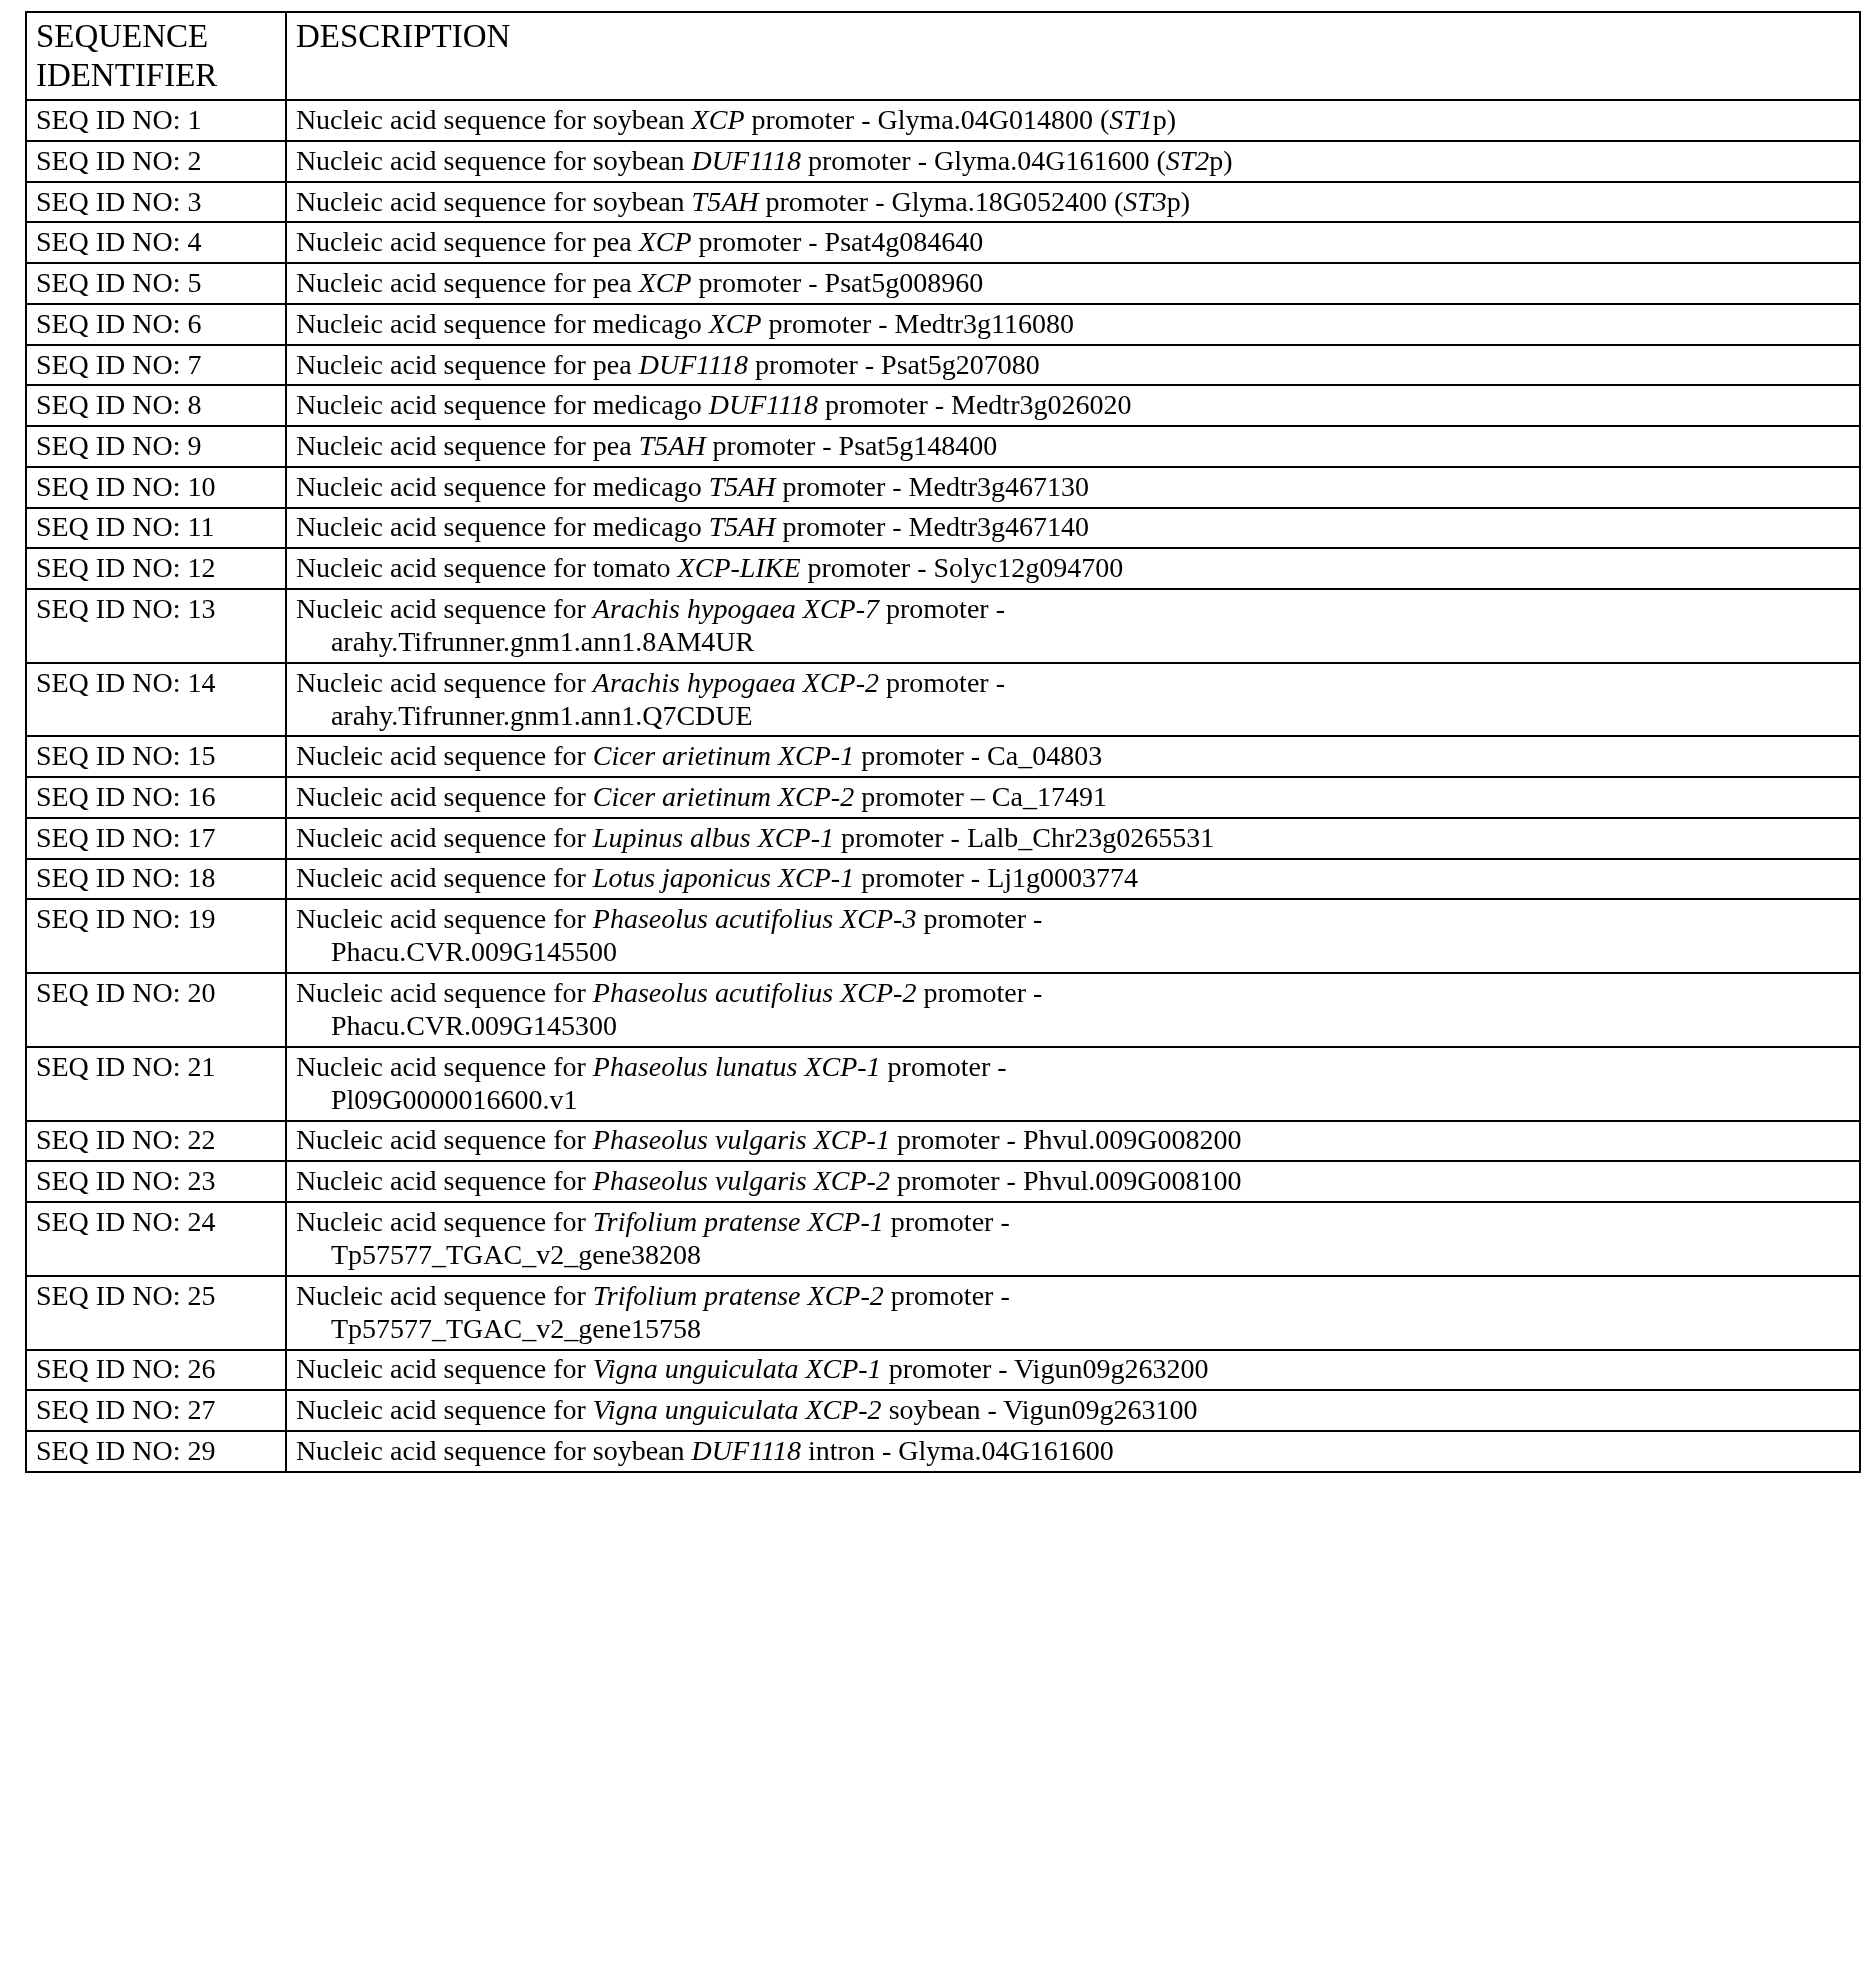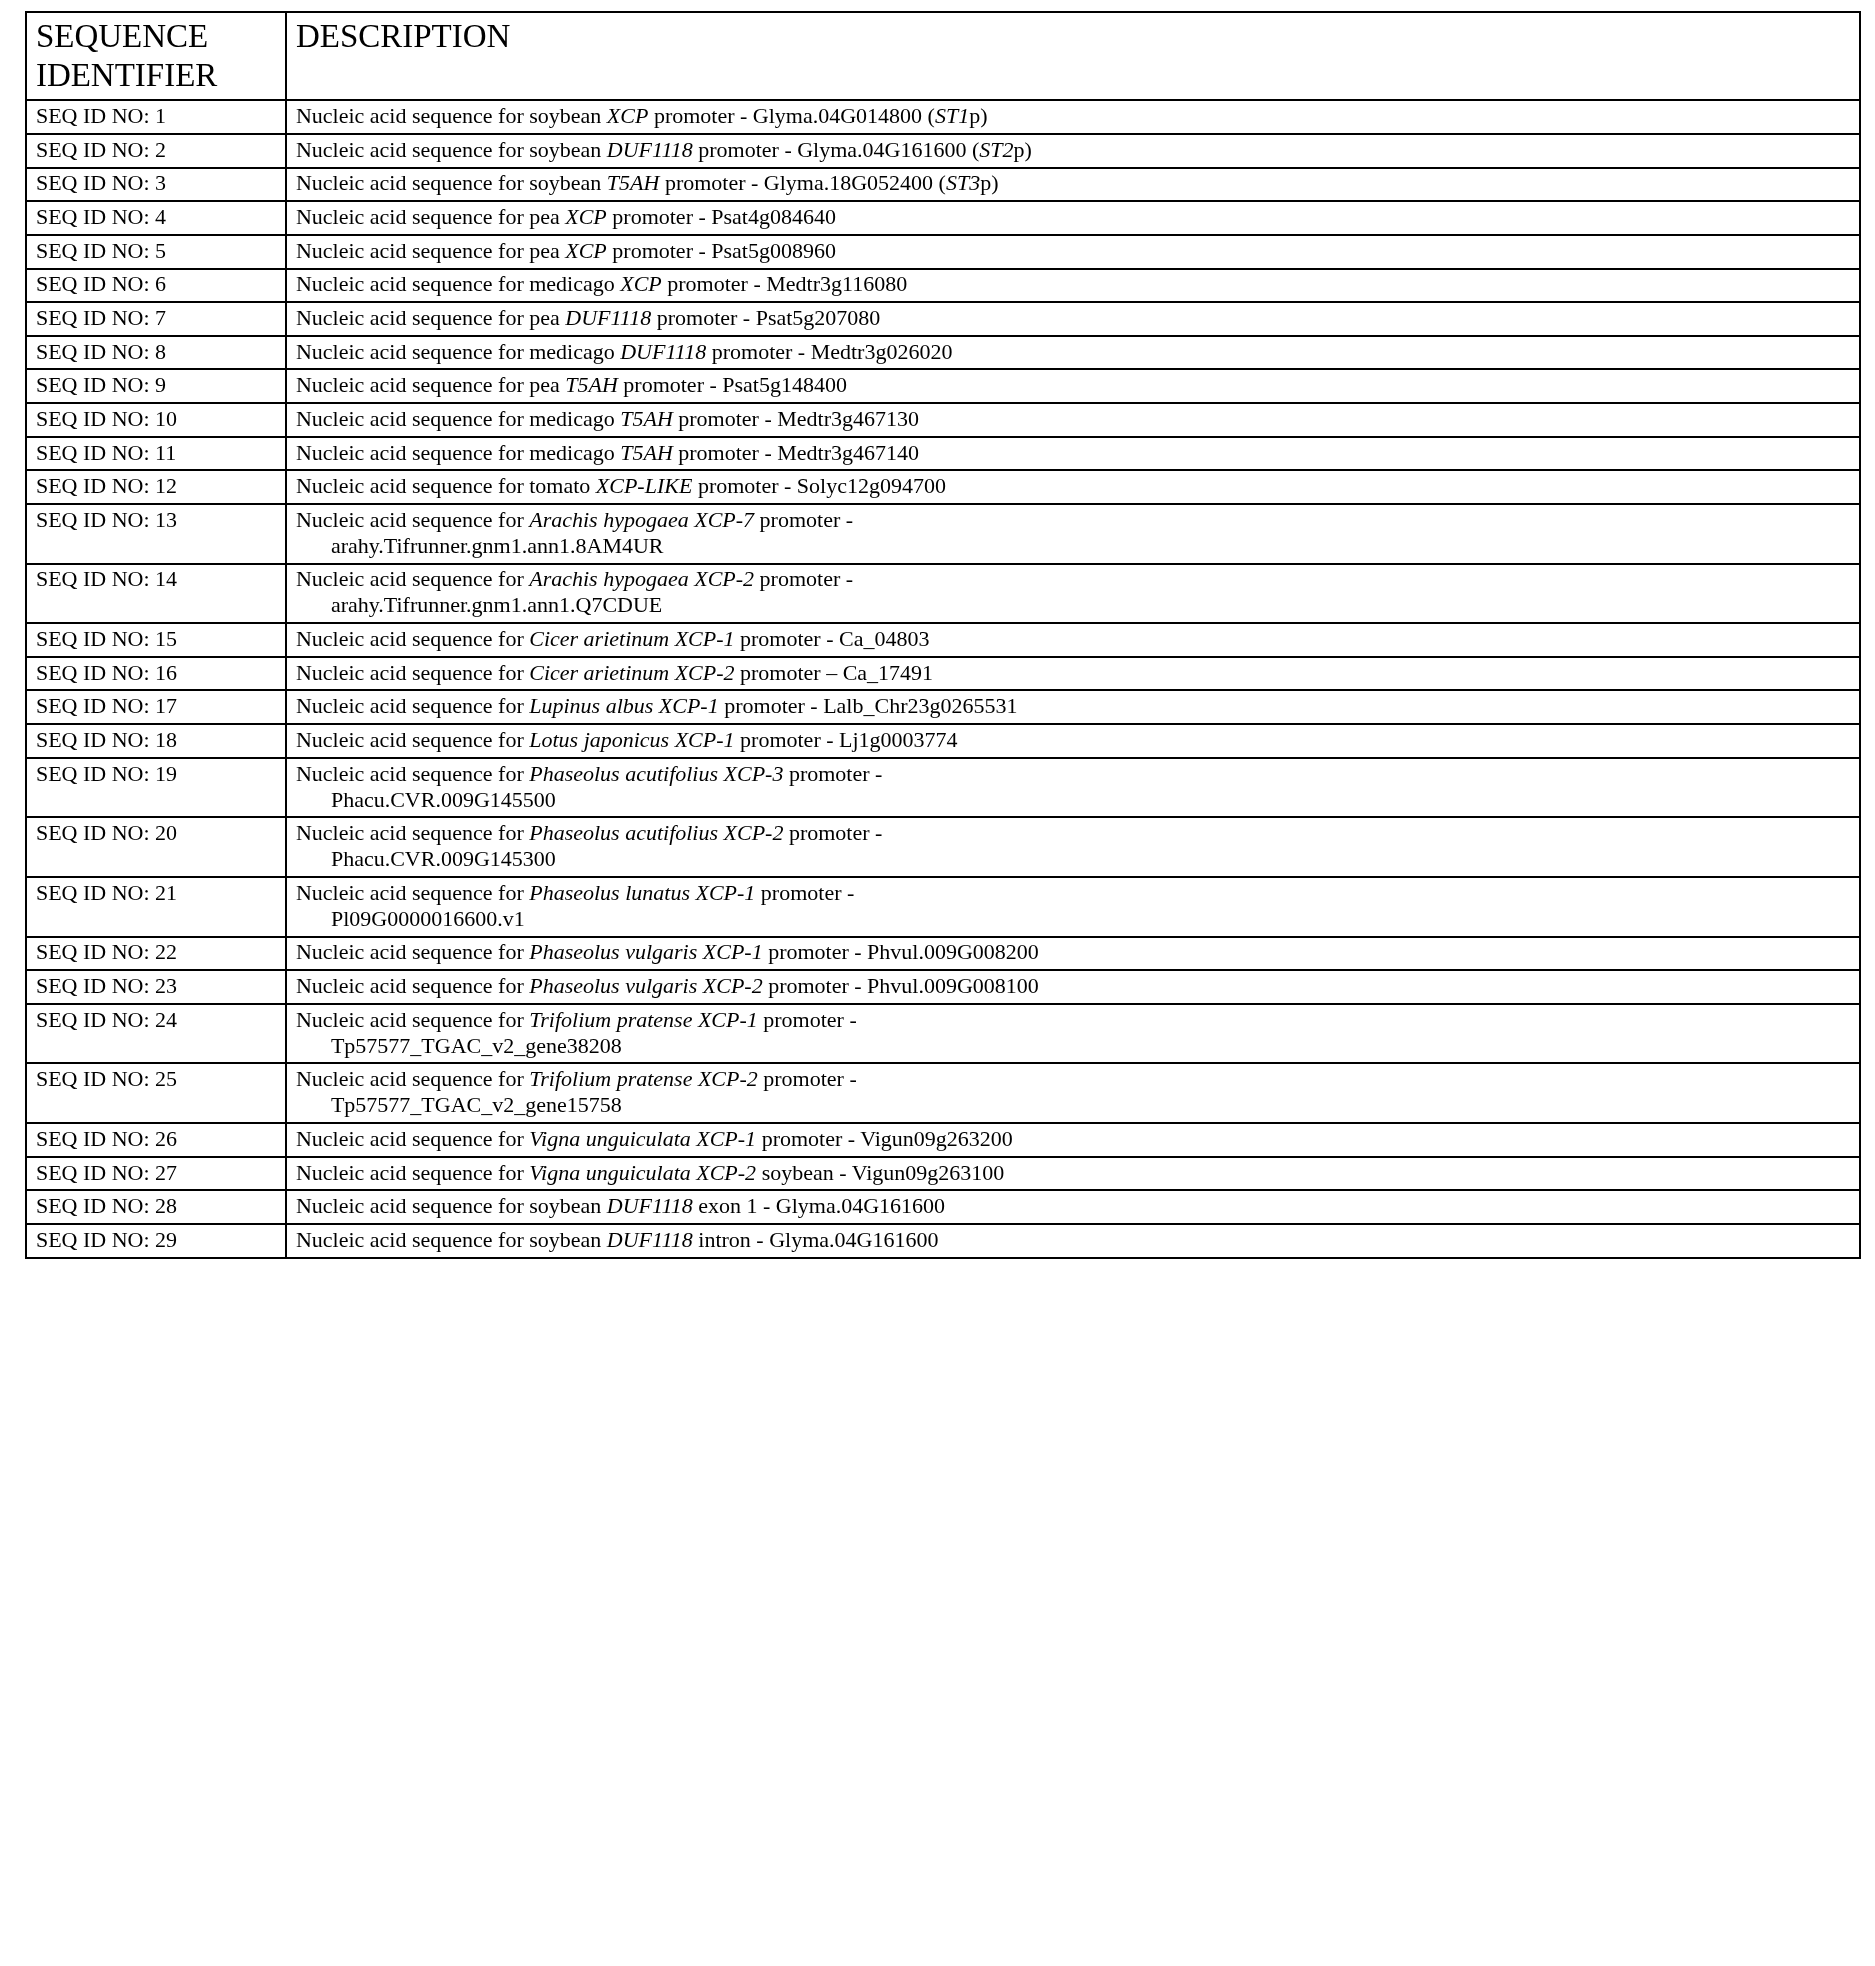--- a/index.html
+++ b/index.html
@@ -27,21 +27,21 @@
     table-layout: fixed;
     background: #fff;
   }
   table.seq-table td,
   table.seq-table th {
     border: 2.8px solid #000000;
     padding: 1.9px 7.5px 3.8px 9.4px;
     vertical-align: top;
     text-align: left;
     font-weight: normal;
-    font-size: 22px;
+    font-size: 28px;
     line-height: 1.18;
     letter-spacing: 0px;
     white-space: normal;
     overflow: hidden;
   }
   col.col-id { width: 260px; }
   col.col-desc { width: 1574px; }
 
   
   tr.header-row td {
@@ -181,23 +181,19 @@
         </tr>
         <tr>
           <td class="id-cell">SEQ ID NO: 26</td>
           <td class="desc-cell"><span class="nowrapline"><span>Nucleic acid sequence for </span><i class="ital">Vigna unguiculata XCP-1</i><span> promoter - Vigun09g263200</span></span></td>
         </tr>
         <tr>
           <td class="id-cell">SEQ ID NO: 27</td>
           <td class="desc-cell"><span class="nowrapline"><span>Nucleic acid sequence for </span><i class="ital">Vigna unguiculata XCP-2</i><span> soybean - Vigun09g263100</span></span></td>
         </tr>
         <tr>
-          <td class="id-cell">SEQ ID NO: 28</td>
-          <td class="desc-cell"><span class="nowrapline"><span>Nucleic acid sequence for soybean </span><i class="ital">DUF1118</i><span> exon 1 - Glyma.04G161600</span></span></td>
-        </tr>
-        <tr>
           <td class="id-cell">SEQ ID NO: 29</td>
           <td class="desc-cell"><span class="nowrapline"><span>Nucleic acid sequence for soybean </span><i class="ital">DUF1118</i><span> intron - Glyma.04G161600</span></span></td>
         </tr>
       </tbody>
   </table>
 </div>
 
 
 </body></html>

